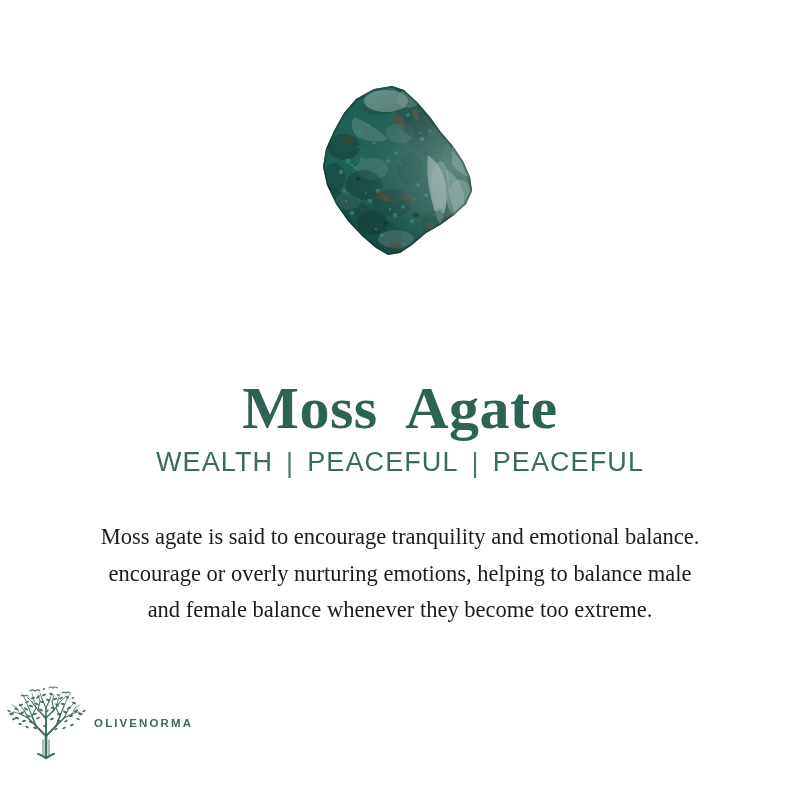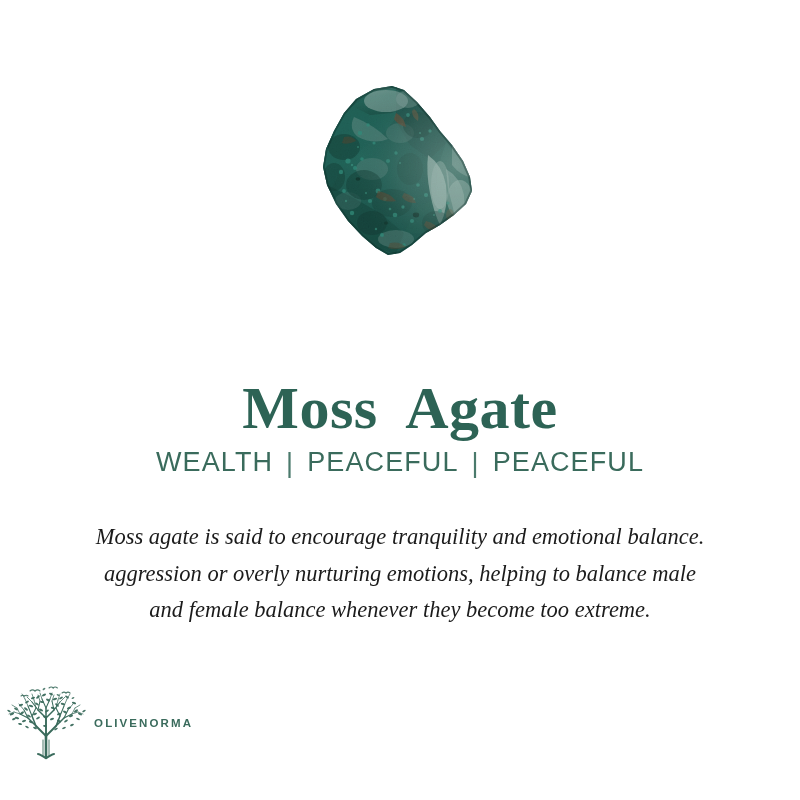--- a/index.html
+++ b/index.html
@@ -89,21 +89,20 @@
     width: 720px;
     text-align: center;
     font-family: "Liberation Serif", serif;
     font-size: 22.5px;
     line-height: 36.5px;
     color: #1b1b1b;
   }
   .desc .line {
     display: block;
     white-space: nowrap;
-    font-style: italic;
   }
 
   
   .logo {
     position: absolute;
     left: 0;
     top: 684px;
     width: 800px;
     display: flex;
     flex-direction: row;
@@ -271,21 +270,21 @@
       </g>
     </svg>
   </div>
 
   <h1 class="title">Moss  Agate</h1>
 
   <div class="subtitle"><span>WEALTH</span><span class="sep">|</span><span>PEACEFUL</span><span class="sep">|</span><span>PEACEFUL</span></div>
 
   <div class="desc">
     <span class="line">Moss agate is said to encourage tranquility and emotional balance.</span>
-    <span class="line">aggression or overly nurturing emotions, helping to balance male</span>
+    <span class="line">encourage or overly nurturing emotions, helping to balance male</span>
     <span class="line">and female balance whenever they become too extreme.</span>
   </div>
 
   <div class="logo">
     <svg class="logo-mark" viewBox="0 0 92 76">
       <g stroke="#3a6b5c" fill="none" stroke-linecap="round" stroke-width="1.15">
 
         <path d="M46,74 L46,50" stroke-width="2.6"></path>
         <path d="M46,74 C42,72 40,70 38,70 M46,74 C50,72 52,70 54,70" stroke-width="2"></path>
         <path d="M43,72 L43,56 M49,72 L49,56" stroke-width="0.9"></path>

